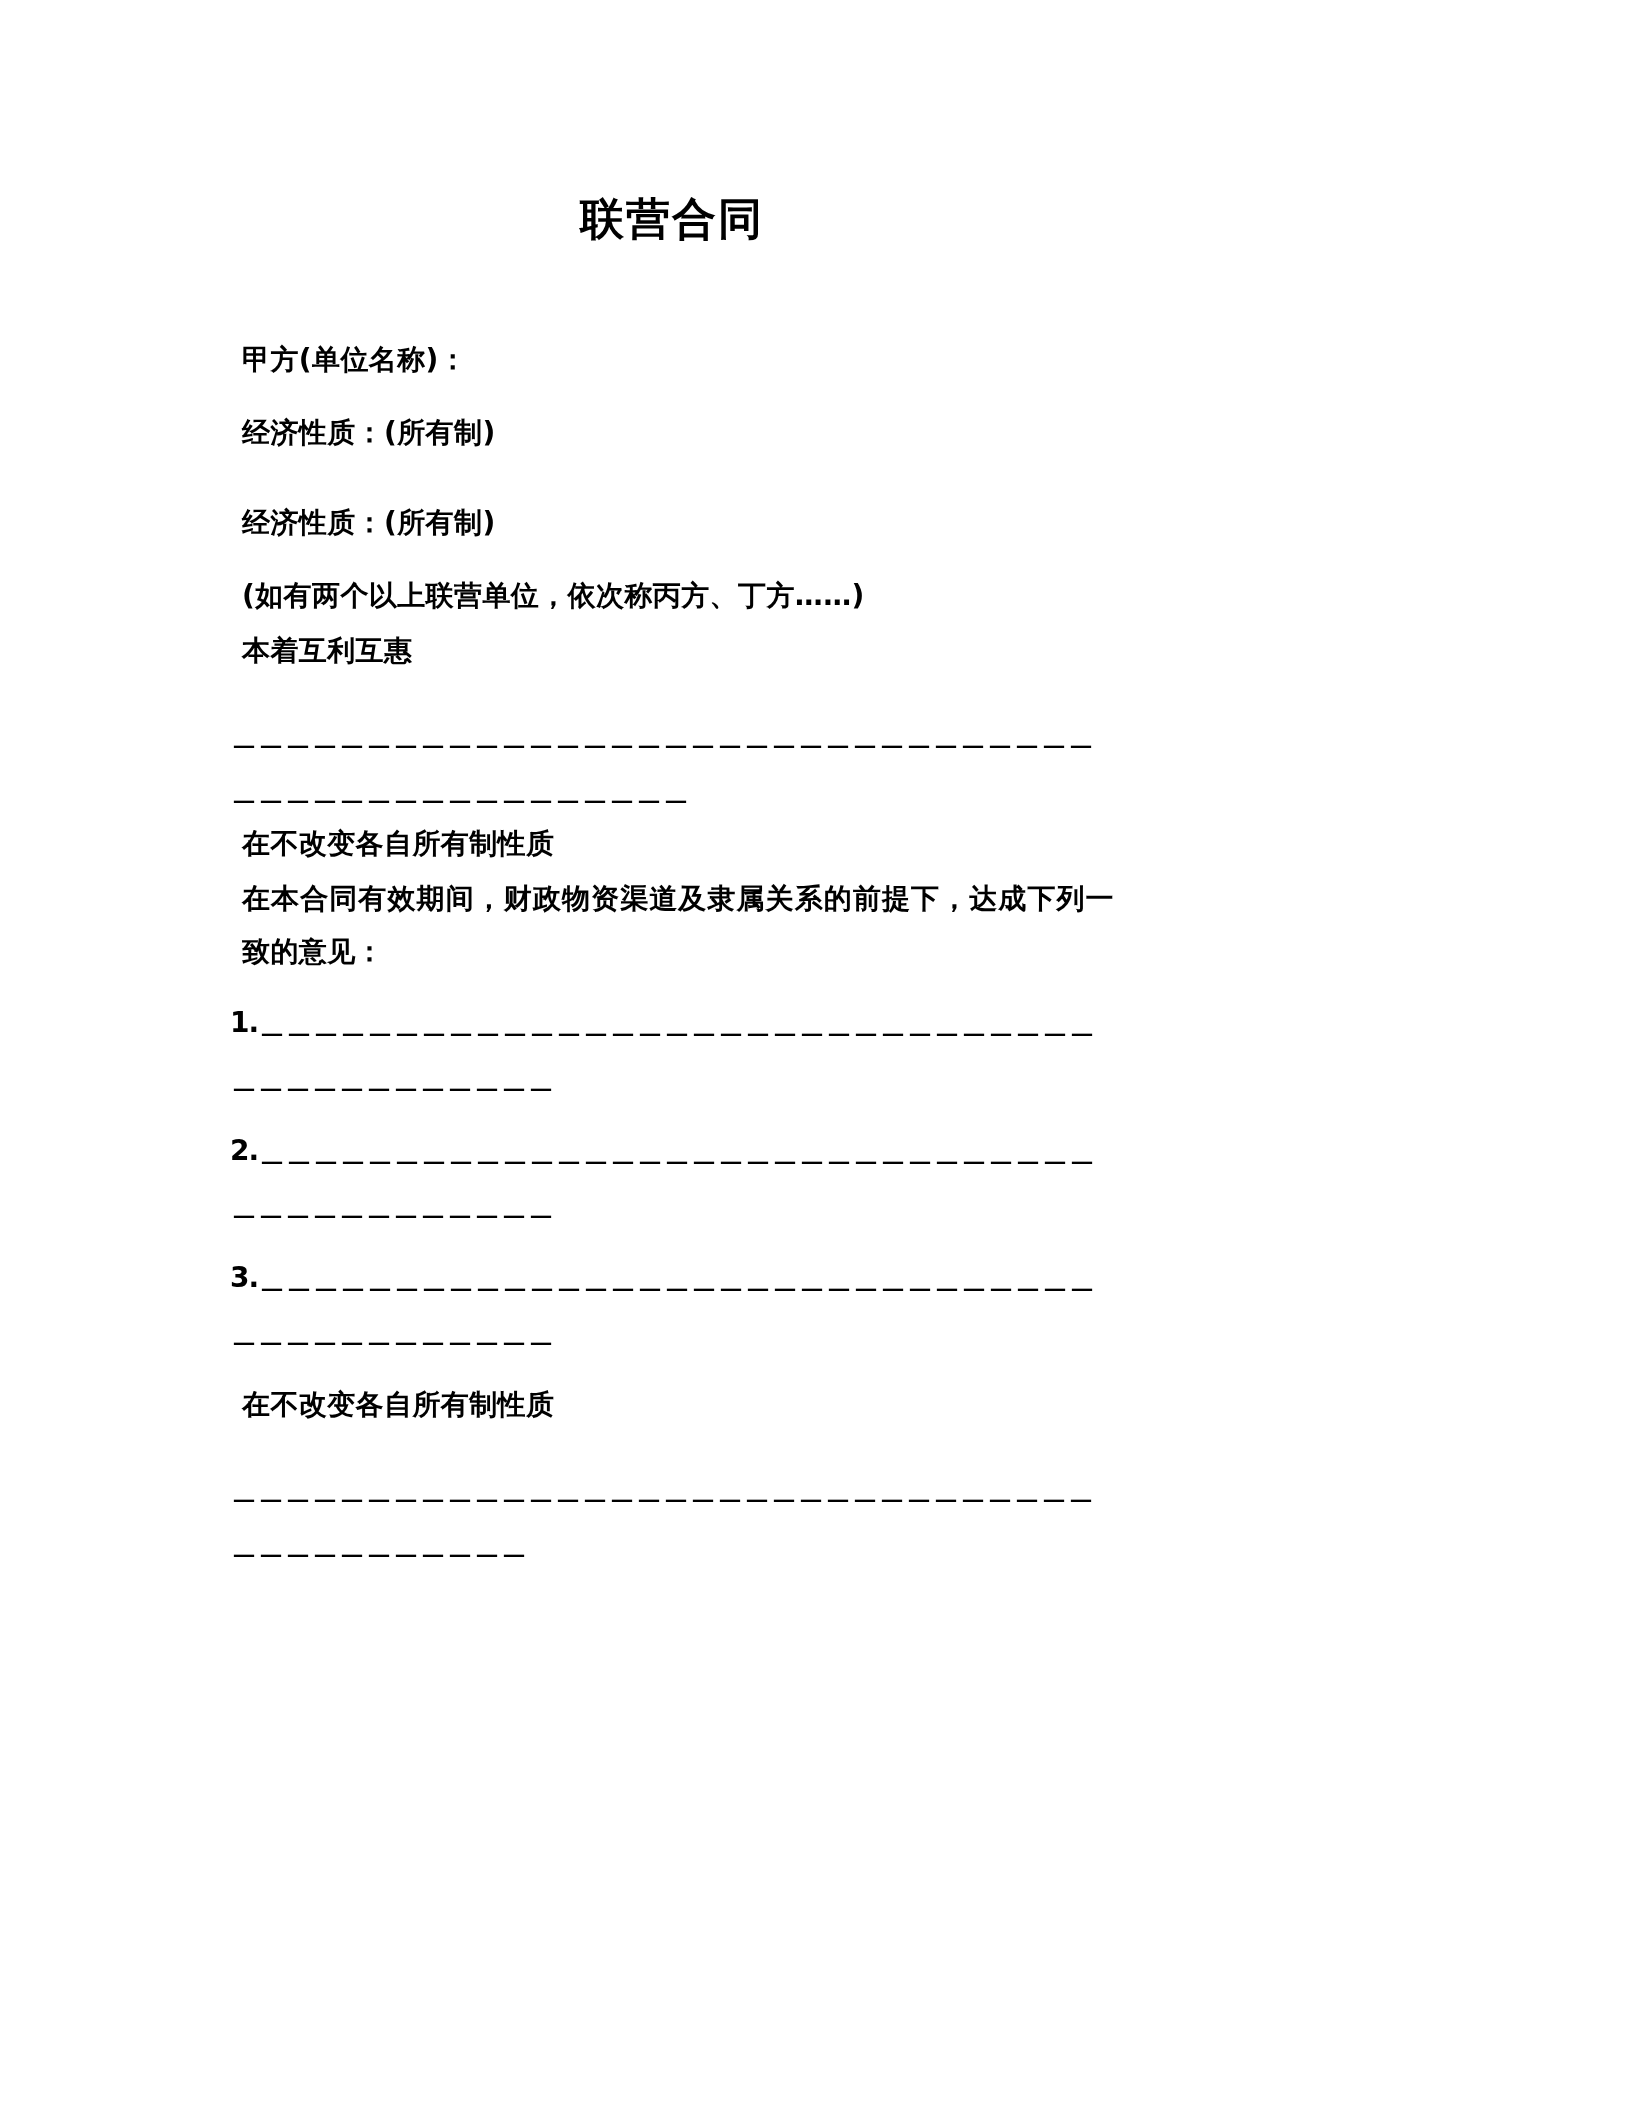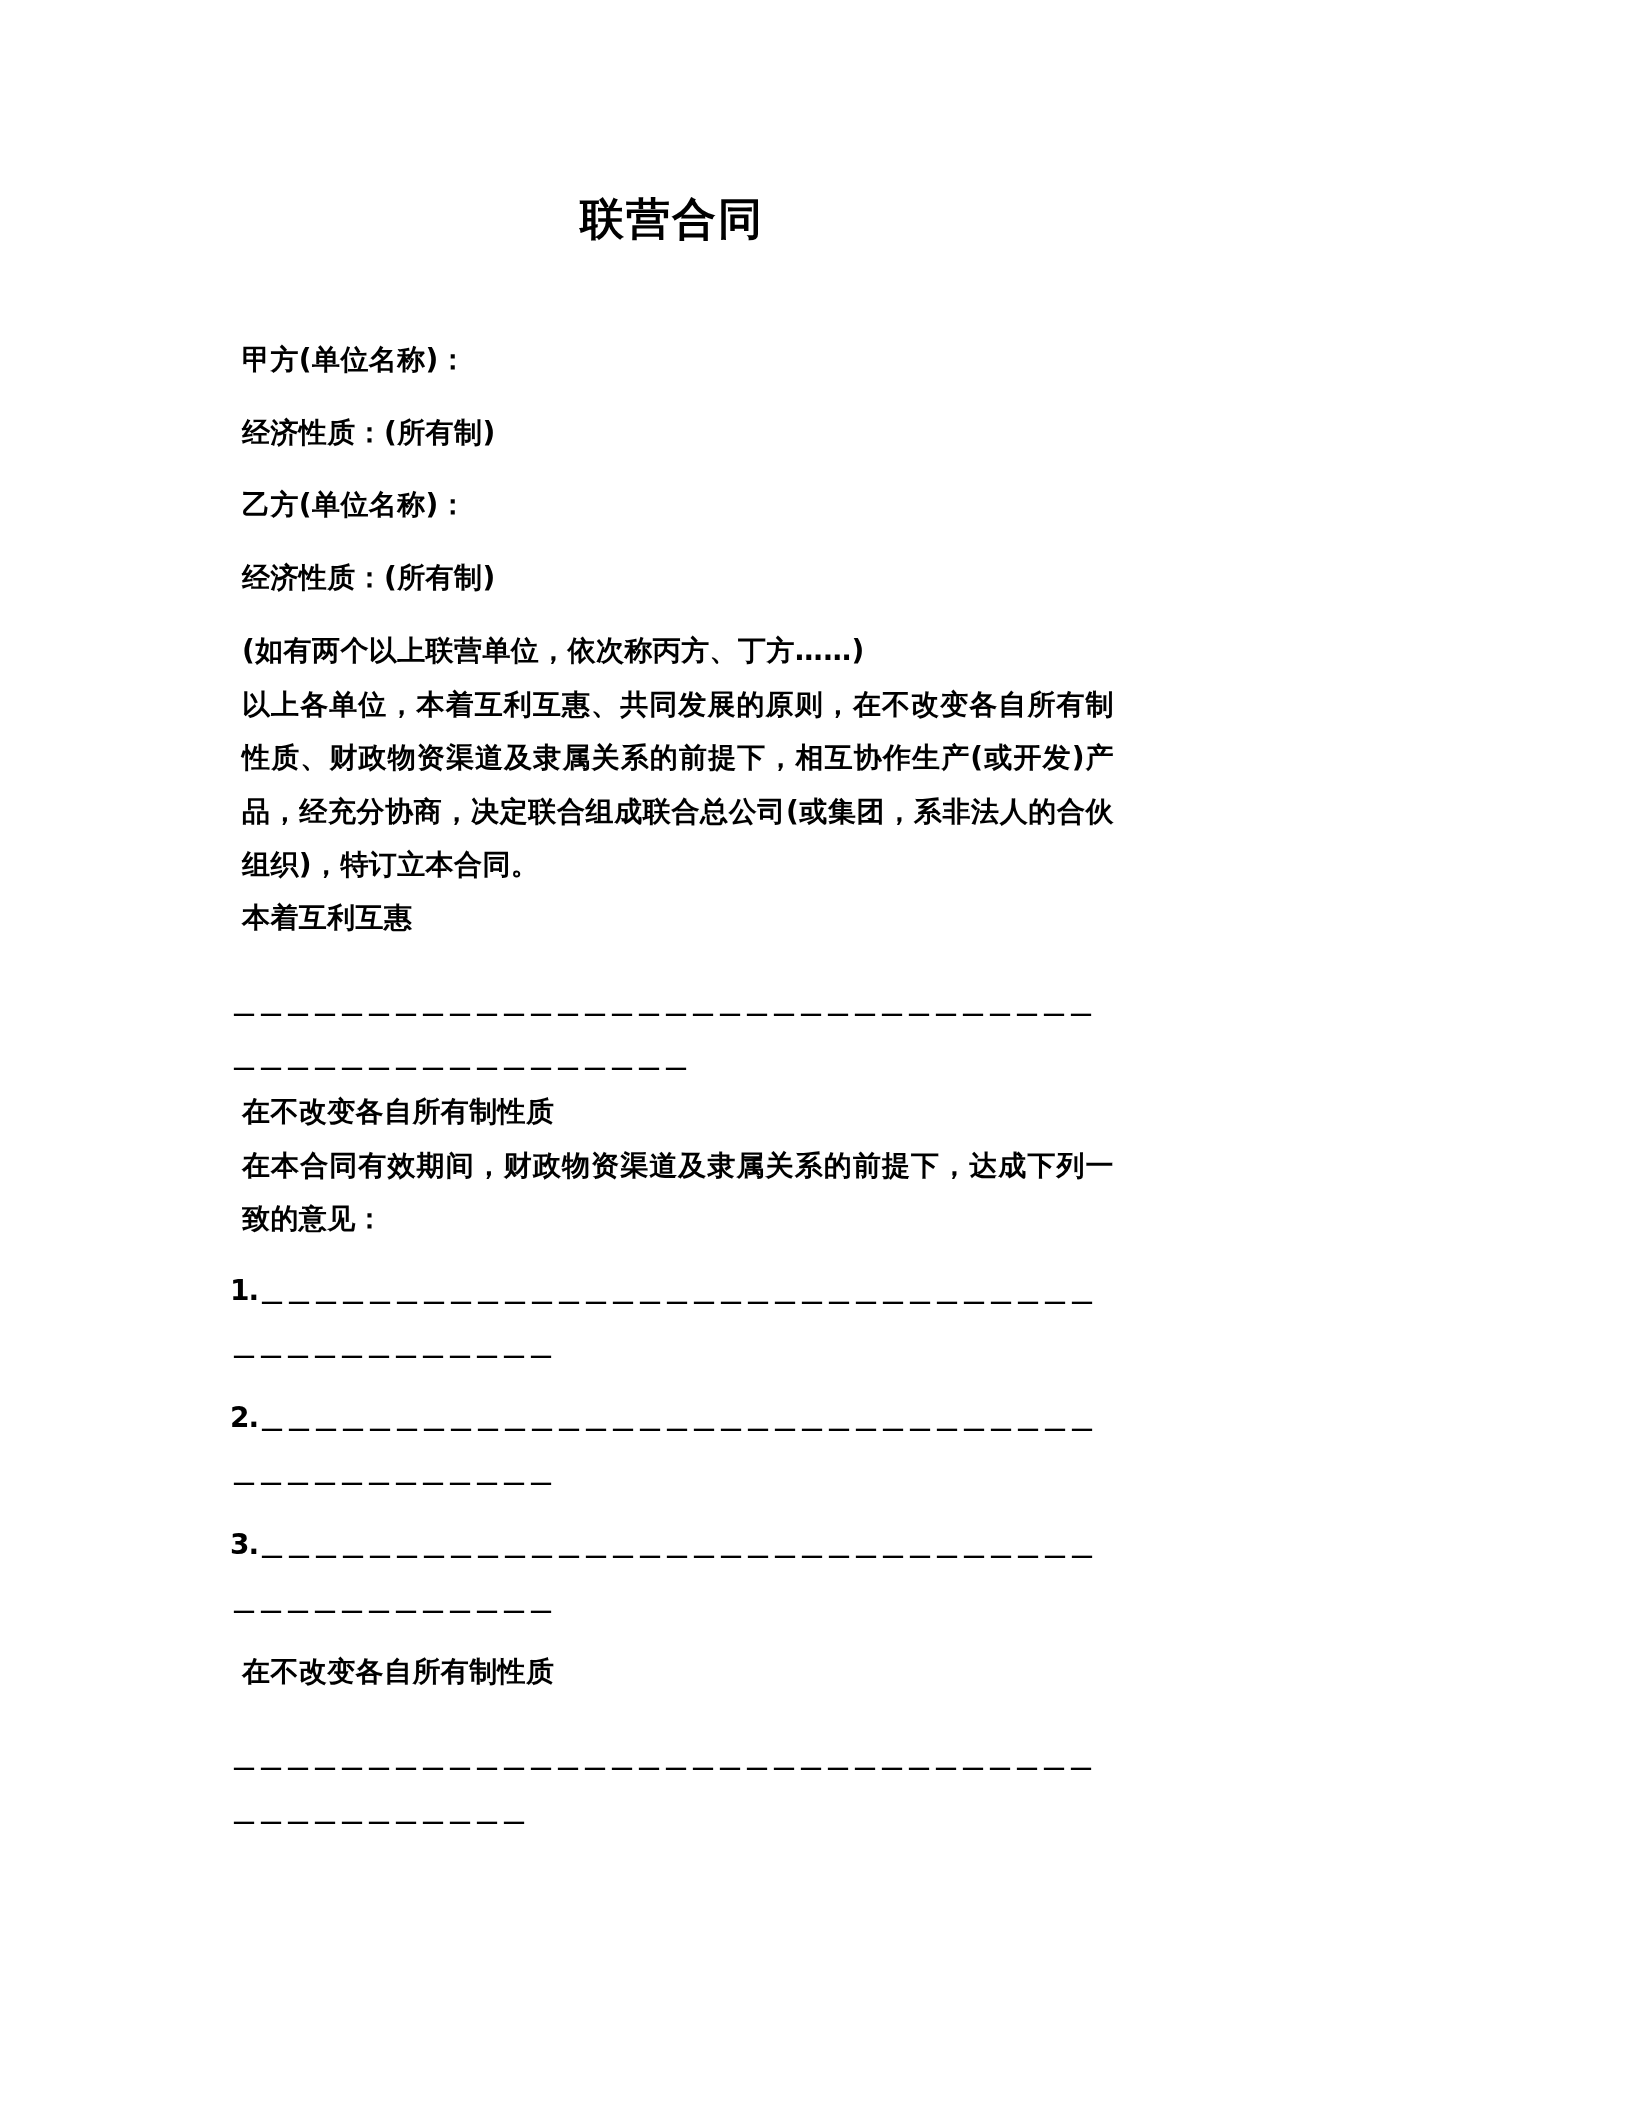--- a/index.html
+++ b/index.html
@@ -71,29 +71,27 @@
   <h1 class="doc-title">联营合同</h1>
 
   <div class="body-block">
 
     <p class="para">甲方(单位名称)：</p>
     <div class="spacer-sm"></div>
 
     <p class="para">经济性质：(所有制)</p>
     <div class="spacer-sm"></div>
 
-    <p class="para">乙方(单位名称)：</p>
     <div class="spacer-sm"></div>
 
     <p class="para">经济性质：(所有制)</p>
     <div class="spacer-sm"></div>
 
     <p class="para">(如有两个以上联营单位，依次称丙方、丁方……)</p>
 
-    <p class="para tight">以上各单位，本着互利互惠、共同发展的原则，在不改变各自所有制性质、财政物资渠道及隶属关系的前提下，相互协作生产(或开发)产品，经充分协商，决定联合组成联合总公司(或集团，系非法人的合伙组织)，特订立本合同。</p>
 
     <p class="para">本着互利互惠</p>
     <div class="spacer-md"></div>
 
     <p class="rule-line">＿＿＿＿＿＿＿＿＿＿＿＿＿＿＿＿＿＿＿＿＿＿＿＿＿＿＿＿＿＿＿＿＿＿＿＿＿＿＿＿＿＿＿＿＿＿＿＿＿</p>
 
     <p class="para">在不改变各自所有制性质</p>
 
     <p class="para tight">在本合同有效期间，财政物资渠道及隶属关系的前提下，达成下列一致的意见：</p>
 

